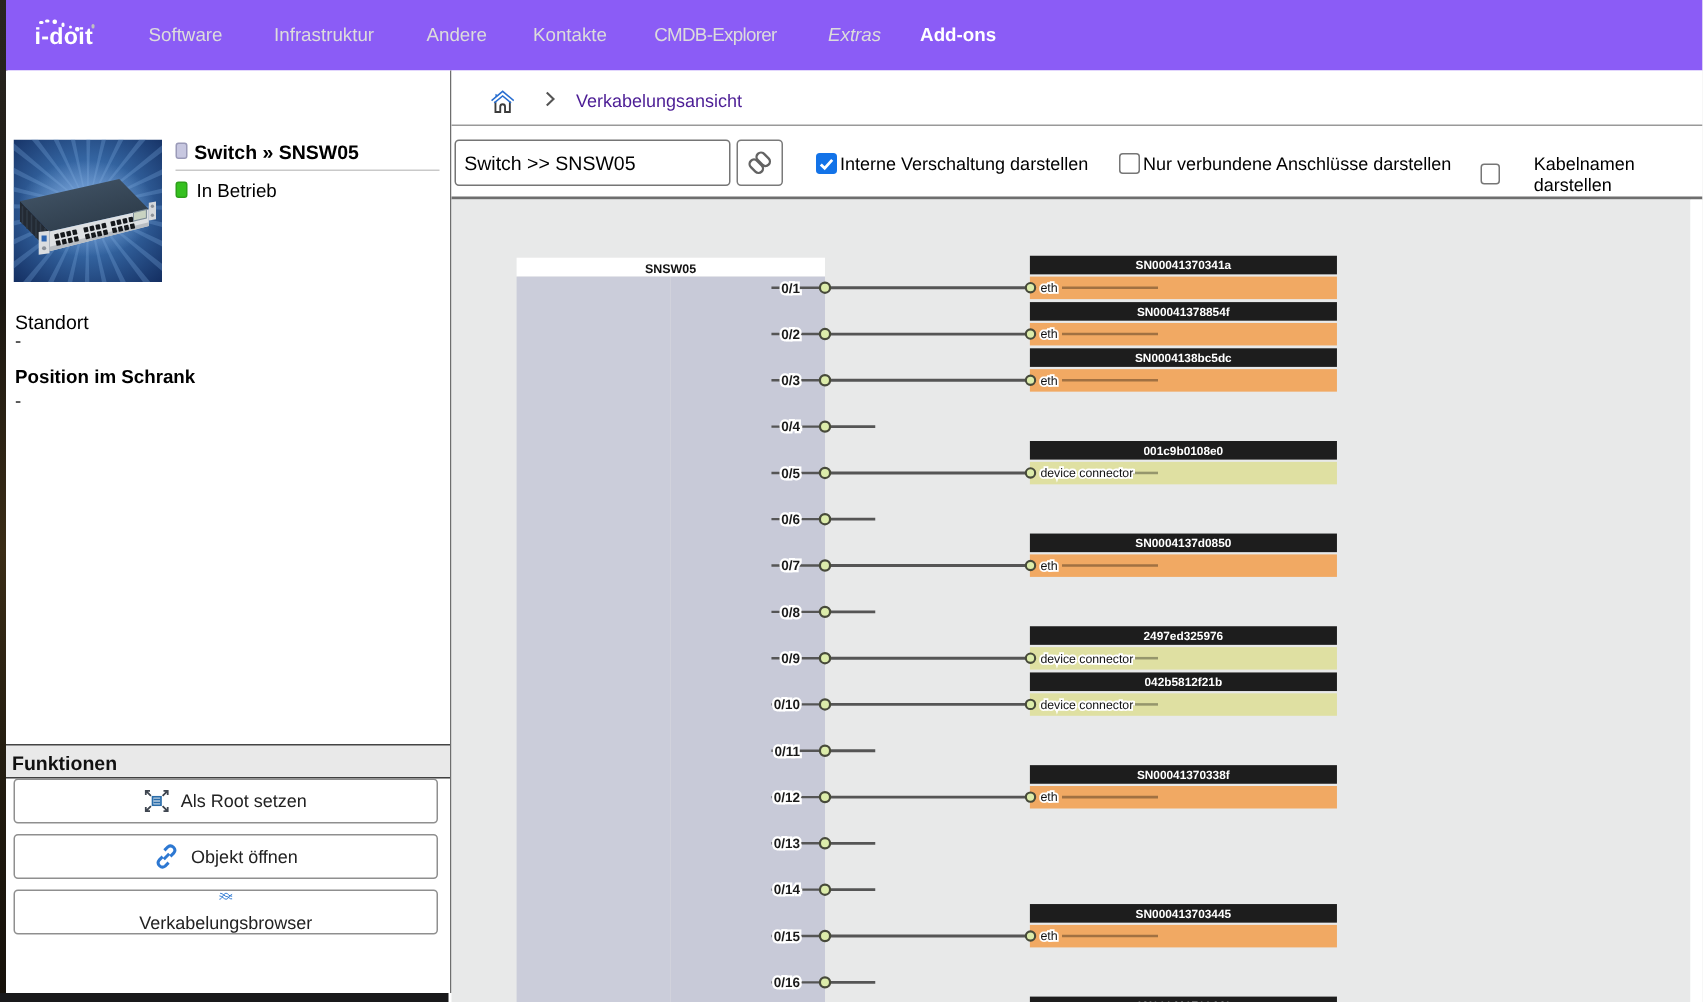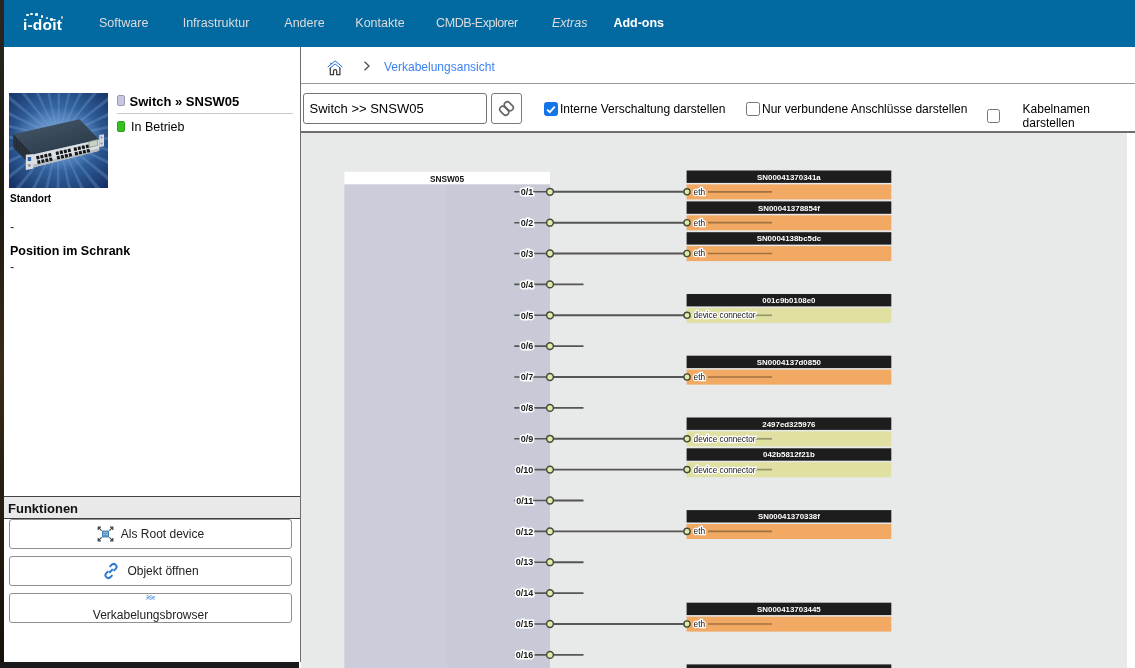--- a/index.html
+++ b/index.html
@@ -1,21 +1,21 @@
 <!DOCTYPE html>
 <html><head>
 <meta charset="utf-8">
 <style>
   * { margin:0; padding:0; box-sizing:border-box; }
   html,body { width:1135px; height:668px; overflow:hidden; }
   body { position:relative; background:#fff; font-family:"Liberation Sans", sans-serif; }
   .abs { position:absolute; }
   #leftstrip { left:0; top:0; width:5px; height:668px;
     background:linear-gradient(180deg,#2a2620 0%,#1c1812 30%,#3a2c16 55%,#241d10 75%,#15100a 100%); }
-  #nav { left:4px; top:0; width:1131px; height:47px; background:#0369a1; }
+  #nav { left:4px; top:0; width:1131px; height:47px; background:#8b5cf6; }
   .navitem { position:absolute; top:16px; font-size:12.5px; color:#dcdcdc; white-space:nowrap; }
   #logo { position:absolute; left:19px; top:15.5px; color:#fff; font-weight:bold; font-size:15.5px; letter-spacing:0.2px;}
   .ldot { position:absolute; width:2.6px; height:2.6px; border-radius:50%; background:#fff; }
   #sidebar { left:4px; top:47px; width:297px; height:615px; background:#fff; border-right:1.5px solid #6e6e6e;}
   .panelhead { position:absolute; left:0; width:100%; height:37px; background:#e9e9e9;
      border-bottom:1.5px solid #404040; font-weight:bold; font-size:15.3px; color:#111; }
   .panelhead span { position:absolute; left:24.5px; top:11px; }
   #switchimg { left:5px; top:46px; width:99px; height:95px; }
   .obj-ico { position:absolute; width:8px; height:11px; border-radius:2px; border:1px solid #9a9ab8; }
   #infozone { position:absolute; left:113px; top:47px; width:177px; }
@@ -164,41 +164,41 @@
   </svg>
 
   <div id="infozone">
     <div class="obj-ico" style="left:0; top:1px; background:#c7c7e0;"></div>
     <div style="position:absolute; left:12.5px; top:0; font-weight:bold; font-size:13px; color:#000; white-space:nowrap;">Switch » SNSW05</div>
     <div style="position:absolute; left:0; top:18.5px; width:176px; border-top:1px solid #c9c9c9;"></div>
     <div class="obj-ico" style="left:0; top:27px; background:#35c01f; border-color:#2da01a;"></div>
     <div style="position:absolute; left:14px; top:26px; font-size:12.5px; color:#000;">In Betrieb</div>
   </div>
 
-  <div class="abs" style="left:6px; top:146px; font-weight:bold; font-size:10px; color:#000;">Standort</div>
+  <div class="abs" style="left:6px; top:160px; font-weight:normal; font-size:13px; color:#000;">Standort</div>
   <div class="abs" style="left:6px; top:173px; font-size:12.5px; color:#222;">-</div>
   <div class="abs" style="left:6px; top:197px; font-weight:bold; font-size:12.5px; color:#000;">Position im Schrank</div>
   <div class="abs" style="left:6px; top:213px; font-size:12.5px; color:#222;">-</div>
 
   <div class="panelhead" style="top:449px; height:23px; border-top:1.3px solid #444; font-size:13px;">
     <span style="left:4px; top:4px;">Funktionen</span>
   </div>
 
   <div class="fbtn" style="top:472px;">
     <svg width="17" height="16" viewBox="0 0 17 16" fill="none">
       <g stroke="#3f4650" stroke-width="1.2">
         <path d="M4.6 4.6 L1.6 1.6 M1.2 4 L1.2 1.2 L4 1.2"></path>
         <path d="M12.4 4.6 L15.4 1.6 M13 1.2 L15.8 1.2 L15.8 4"></path>
         <path d="M12.4 11.4 L15.4 14.4 M15.8 12 L15.8 14.8 L13 14.8"></path>
         <path d="M4.6 11.4 L1.6 14.4 M4 14.8 L1.2 14.8 L1.2 12"></path>
       </g>
       <rect x="5.7" y="5.2" width="5.6" height="5.6" fill="#fff" stroke="#2a6daa" stroke-width="1.15"></rect>
       <path d="M6.3 7.0 L10.7 7.0 M6.3 9.0 L10.7 9.0" stroke="#2a6daa" stroke-width="1.25"></path>
     </svg>
-    <span>Als Root device</span>
+    <span>Als Root setzen</span>
   </div>
   <div class="fbtn" style="top:509px;">
     <svg width="18" height="18" viewBox="0 0 18 18" fill="none" stroke="#2d78d2" stroke-width="2">
       <path d="M7.2 10.8 L10.8 7.2"></path>
       <path d="M7.6 4.9 L9.9 2.6 a2.85 2.85 0 0 1 4 4 L11.6 8.9"></path>
       <path d="M10.4 13.1 L8.1 15.4 a2.85 2.85 0 0 1 -4 -4 L6.4 9.1"></path>
     </svg>
     <span>Objekt öffnen</span>
   </div>
   <div class="fbtn" style="top:546px;flex-direction:column;">
@@ -215,21 +215,21 @@
 <div id="crumb" class="abs">
   <svg style="position:absolute; left:25.5px; top:12.5px;" class="crumbhome" width="16" height="16" viewBox="0 0 16 16">
     <path d="M3.3 7.6 L3.3 14.7 L6.5 14.7 L6.5 11.2 a1.6 1.7 0 0 1 3.2 0 L9.7 14.7 L12.9 14.7 L12.9 7.6" fill="none" stroke="#3c3c3c" stroke-width="1.25"></path>
     <path d="M0.7 7.1 L8.1 0.9 L15.5 7.1" fill="none" stroke="#2a6fd0" stroke-width="1.0"></path>
     <path d="M2.5 8.6 L8.1 3.95 L13.7 8.6" fill="none" stroke="#2a6fd0" stroke-width="1.0"></path>
     <path d="M3.3 2.5 L5.4 3.6 L3.3 4.8 Z" fill="#2a6fd0"></path>
   </svg>
   <svg style="position:absolute; left:62px; top:14px;" width="8" height="10" viewBox="0 0 8 10">
     <path d="M1.5 0.7 L6 5 L1.5 9.3" fill="none" stroke="#555" stroke-width="1.4"></path>
   </svg>
-  <div style="position:absolute; left:83px; top:12.5px; font-size:12px; color:#3b82f6;">Verkabelungsansicht</div>
+  <div style="position:absolute; left:83px; top:12.5px; font-size:12px; color:#4c1d95;">Verkabelungsansicht</div>
 </div>
 
 <div id="toolbar" class="abs">
   <div id="searchbox">Switch &gt;&gt; SNSW05</div>
   <div id="linkbtn">
     <svg width="19" height="19" viewBox="0 0 18 18" fill="none" stroke="#636363" stroke-width="1.5">
       <g transform="rotate(45 9 9)">
         <rect x="4.2" y="3.1" width="9.6" height="5.6" rx="2.8"></rect>
         <rect x="4.2" y="9.3" width="9.6" height="5.6" rx="2.8"></rect>
       </g>

